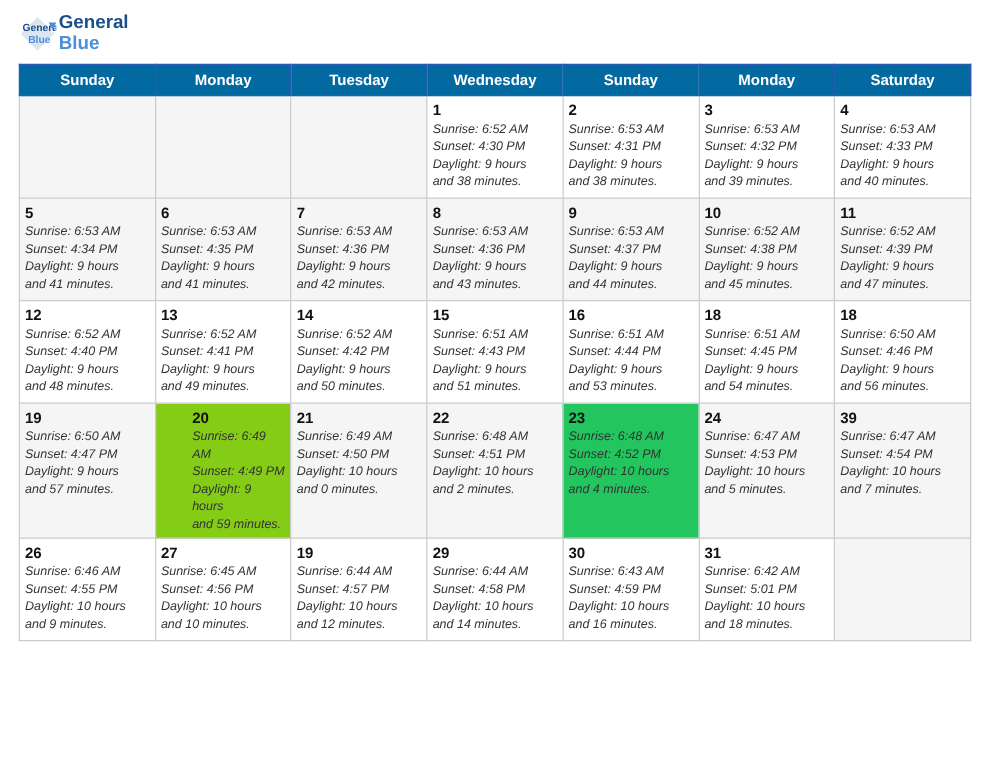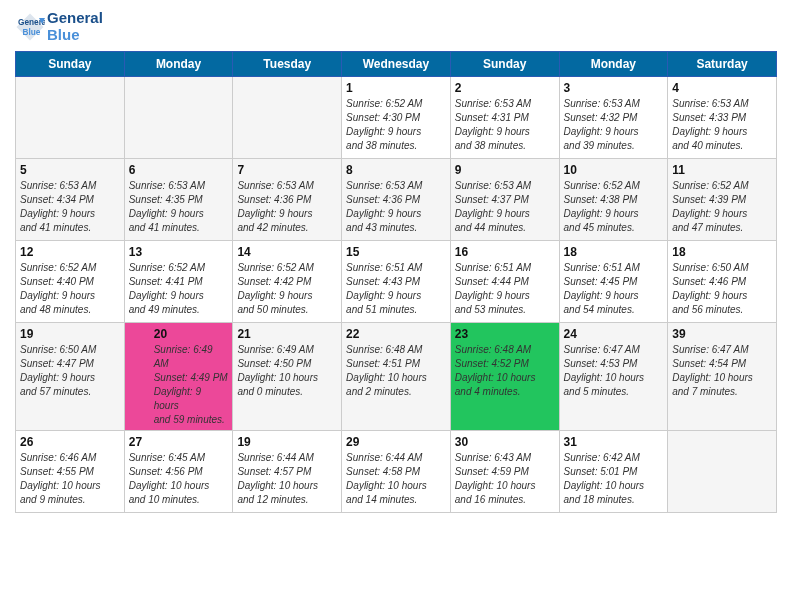--- a/index.html
+++ b/index.html
@@ -251,21 +251,21 @@
           </td>
         </tr>
         <tr style="background: rgb(245, 245, 245);">
           <td style="background: rgb(245, 245, 245);">
             <span class="day-num">19</span>
             <div class="day-info" style="white-space: pre-line;">Sunrise: 6:50 AM
 Sunset: 4:47 PM
 Daylight: 9 hours
 and 57 minutes.</div>
           </td>
-          <td style="background: #ec4899; padding-left: 29px;">
+          <td style="background: #84cc16; padding-left: 29px;">
             <span class="day-num">20</span>
             <div class="day-info" style="white-space: pre-line;">Sunrise: 6:49 AM
 Sunset: 4:49 PM
 Daylight: 9 hours
 and 59 minutes.</div>
           </td>
           <td style="background: rgb(245, 245, 245);">
             <span class="day-num">21</span>
             <div class="day-info" style="white-space: pre-line;">Sunrise: 6:49 AM
 Sunset: 4:50 PM

